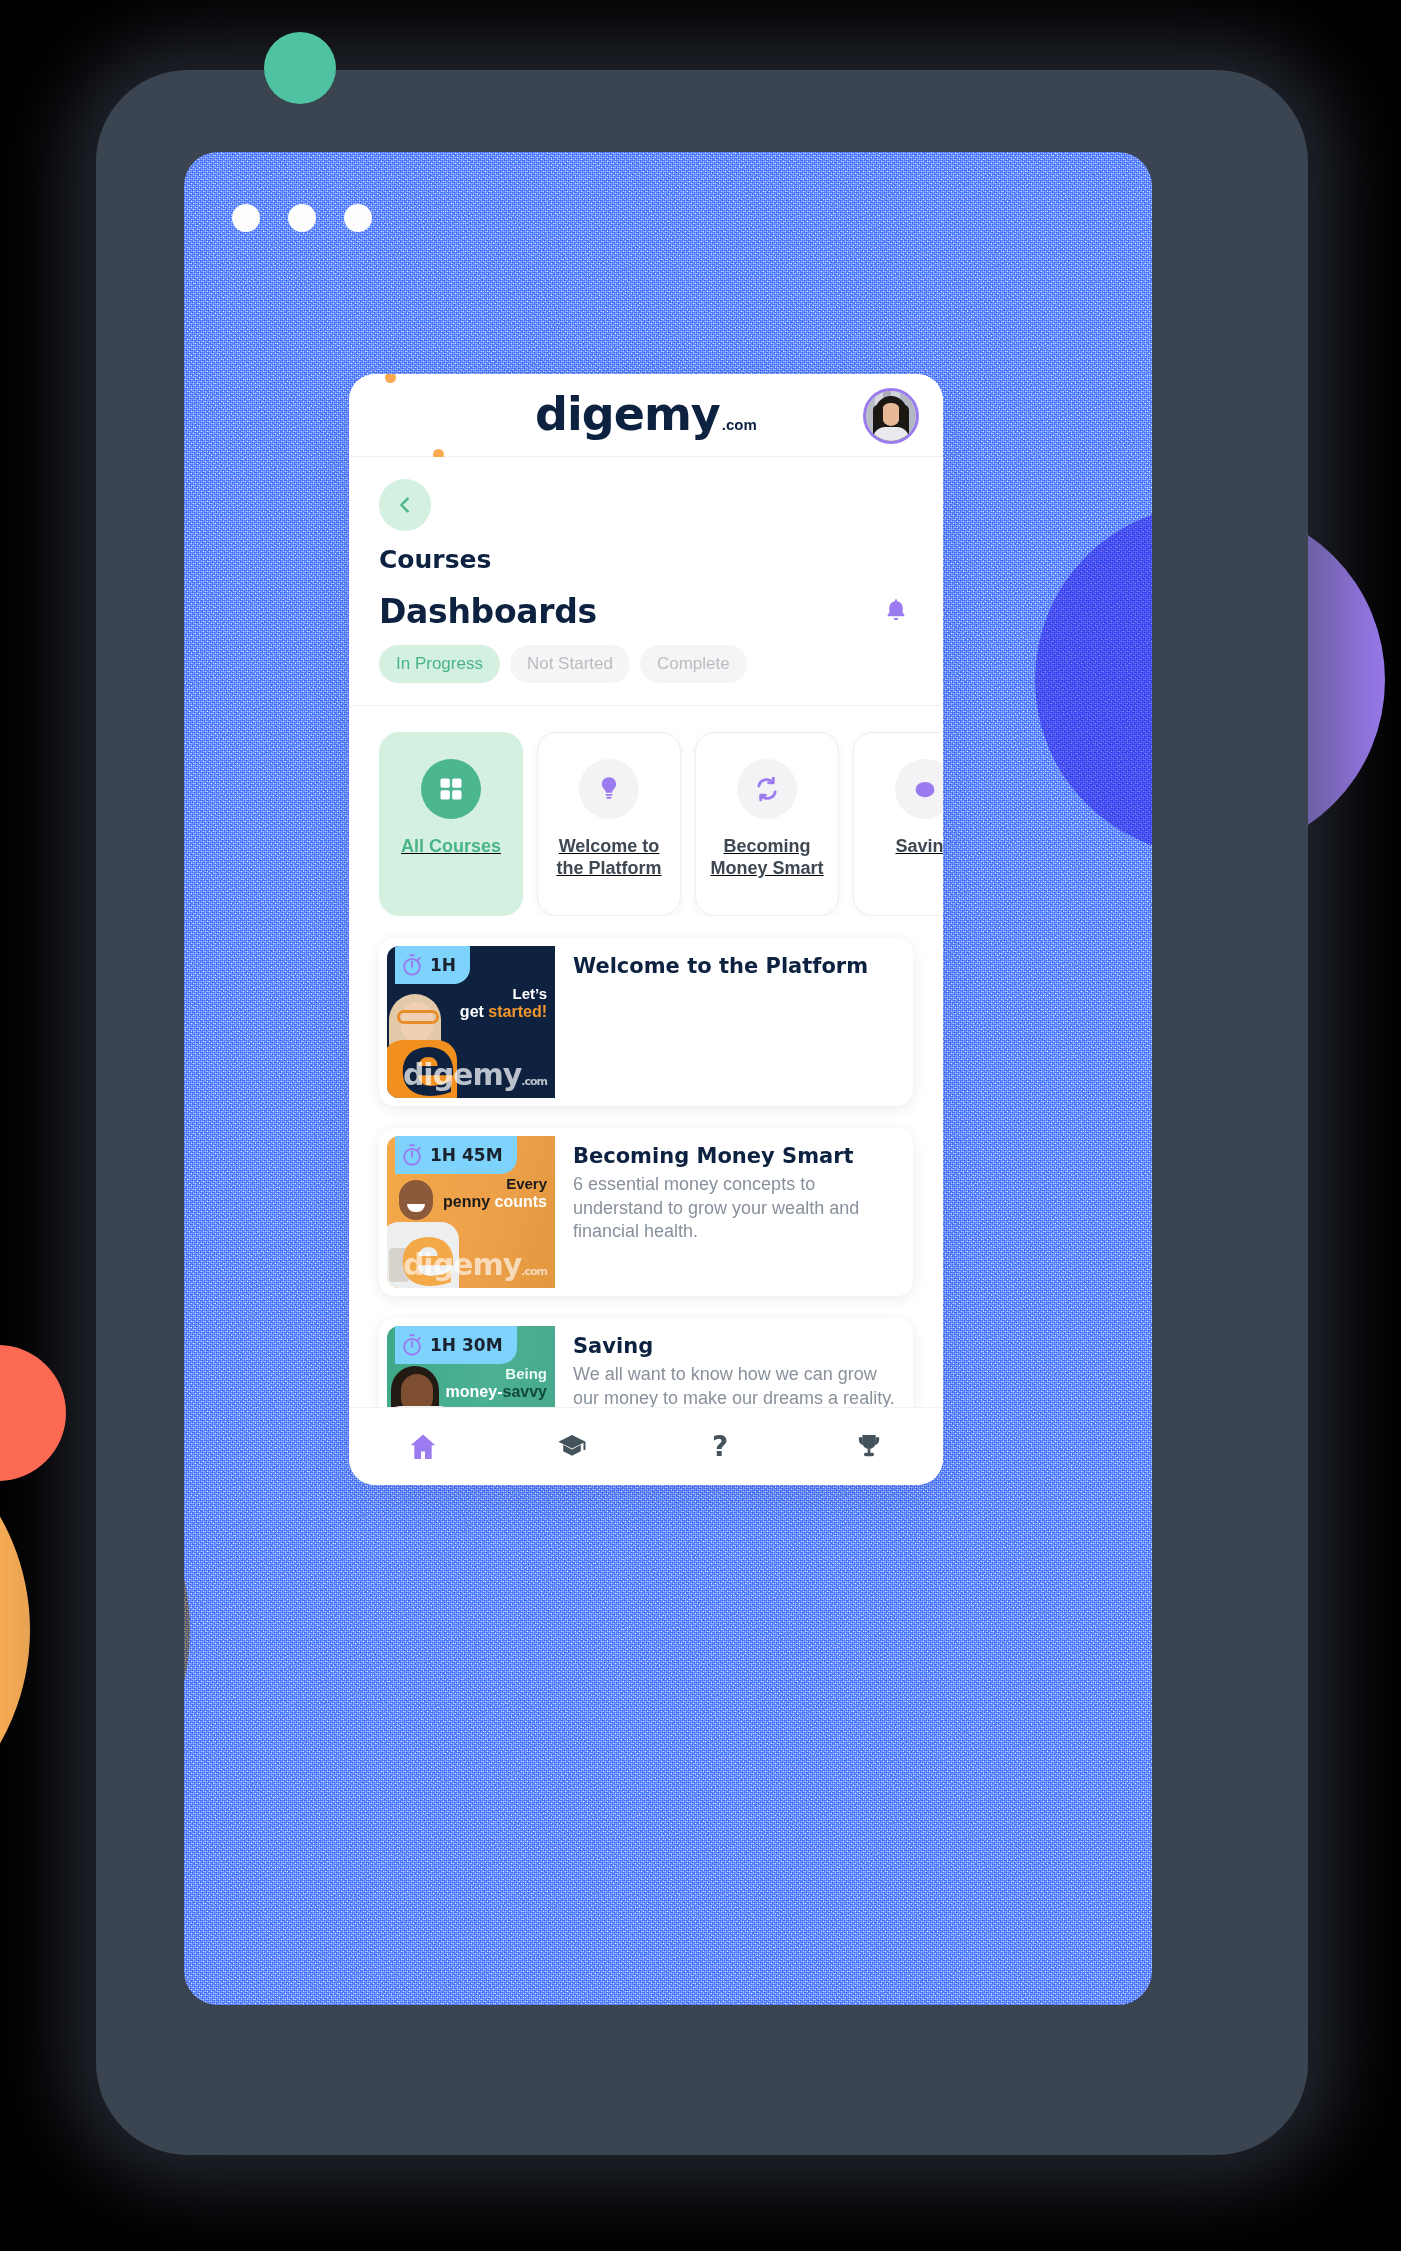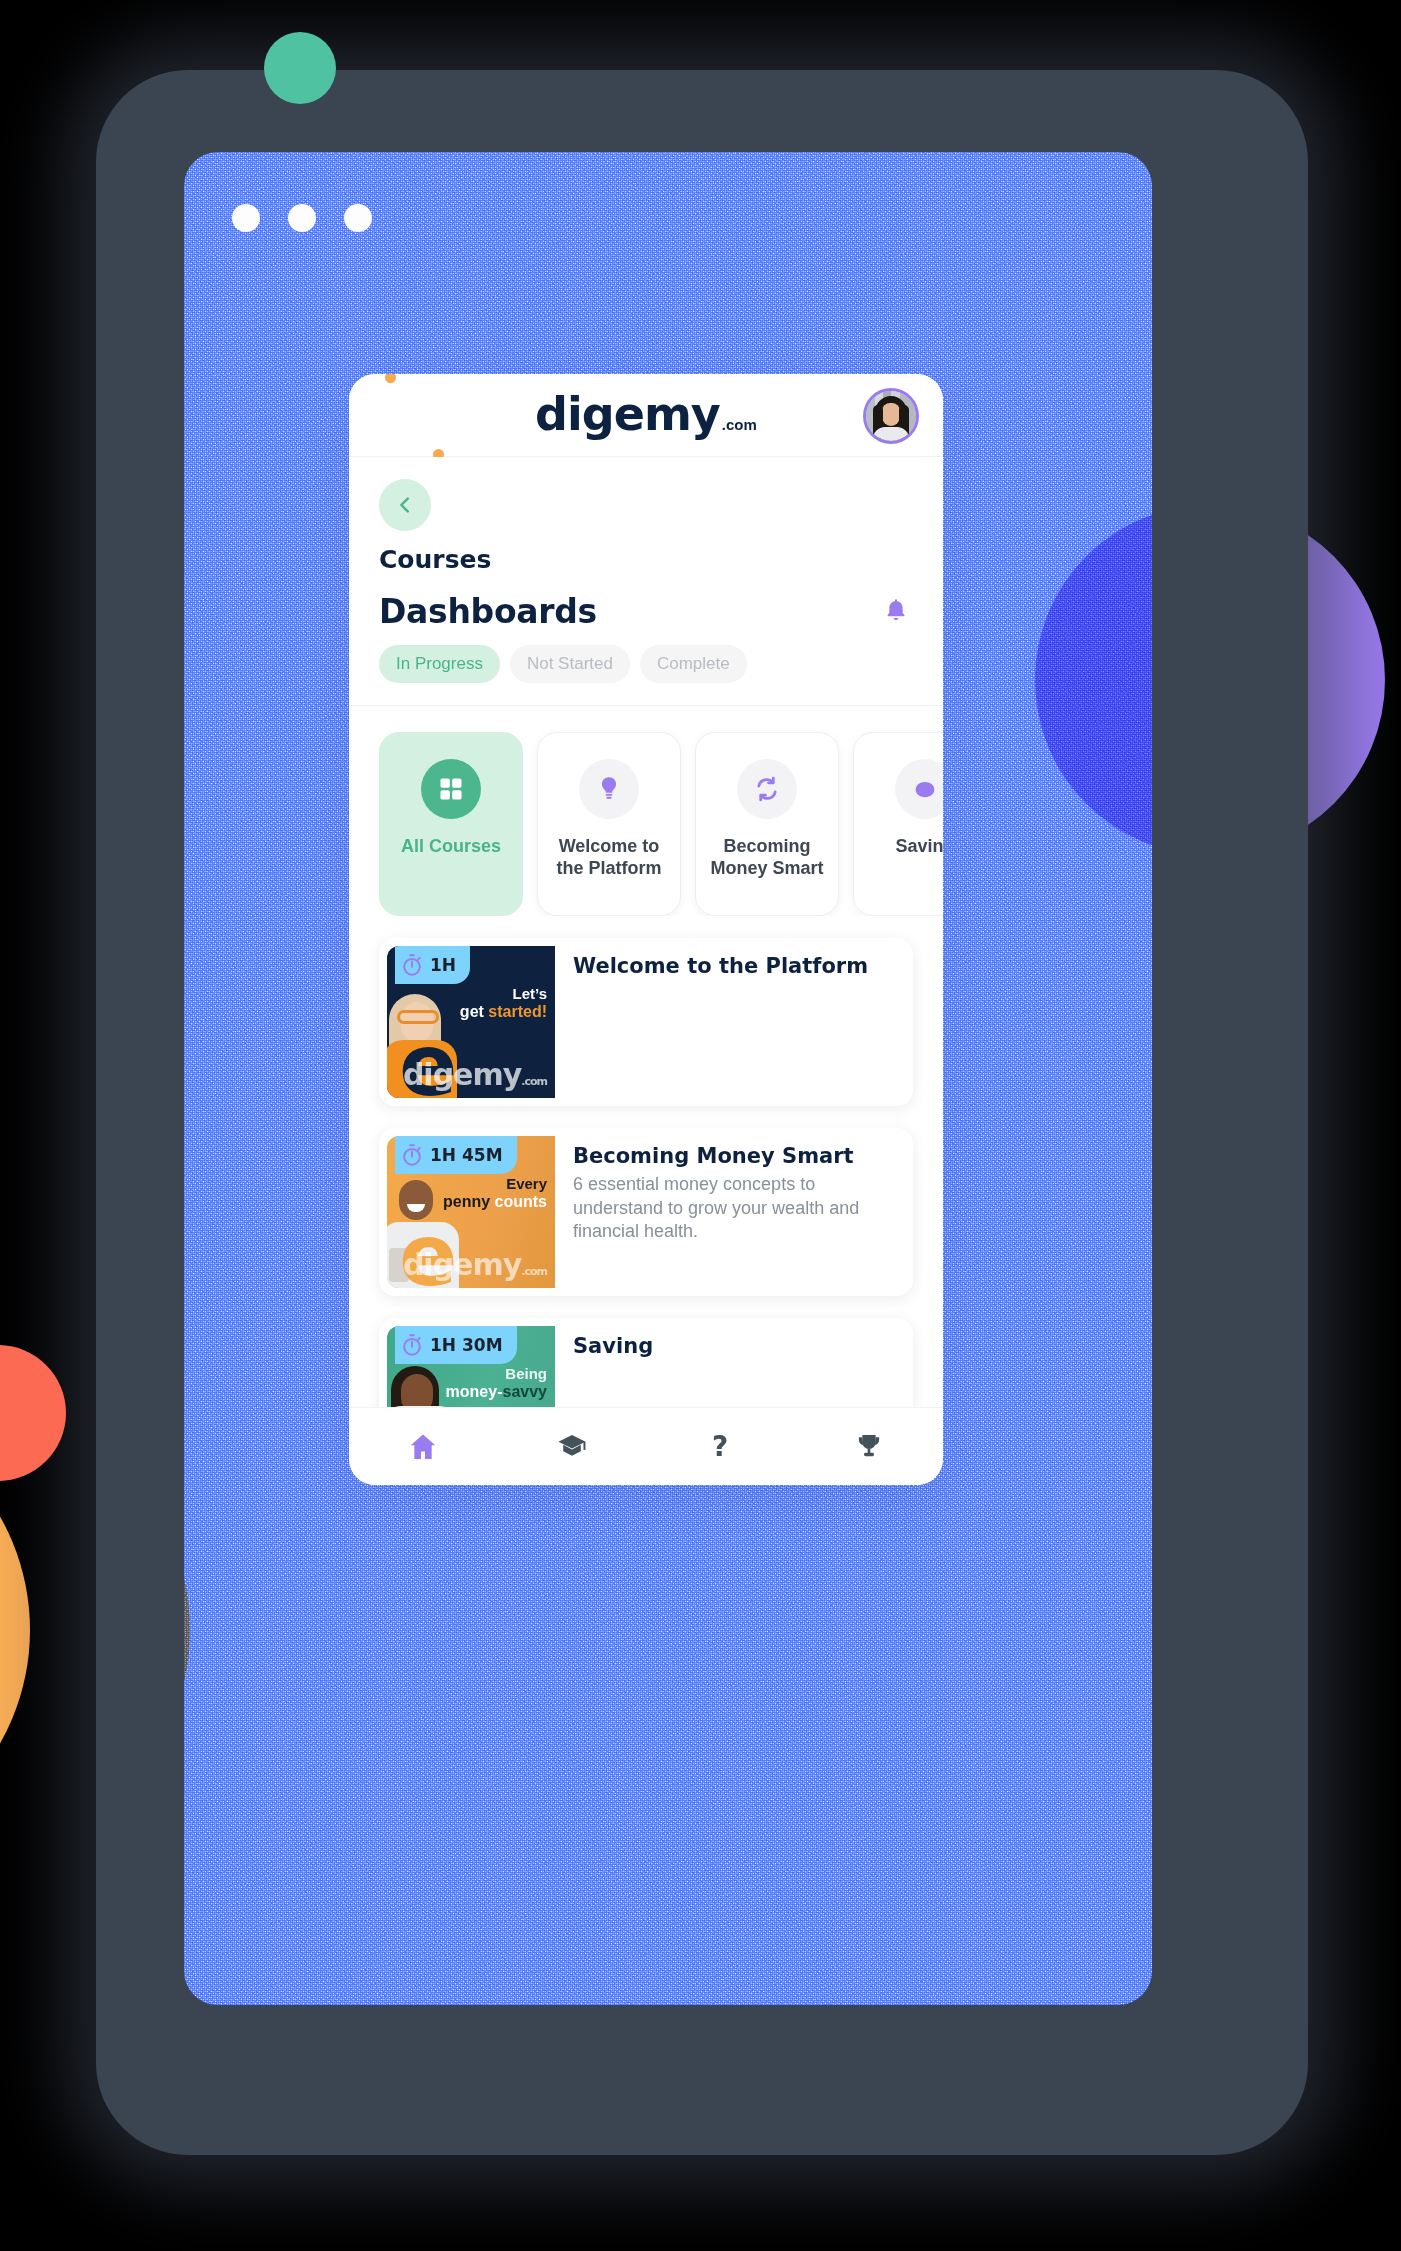--- a/index.html
+++ b/index.html
@@ -114,21 +114,21 @@
 
   
   #cat-wrap { padding: 26px 0 0 30px; background: #fff; overflow: hidden; }
   #cats { display: flex; gap: 14px; }
   .cat {
     flex: 0 0 auto; width: 144px; height: 184px;
     border-radius: 20px; background: #fff;
     border: 1px solid #eeeef0;
     box-shadow: 0 2px 10px rgba(30,40,70,.05);
     display: flex; flex-direction: column; align-items: center; justify-content: flex-start;
-    padding-top: 26px; cursor: pointer;
+    padding-top: 26px; cursor: pointer; text-decoration: underline;
   }
   .cat.active { background: #d4f0e0; border-color: #d4f0e0; box-shadow: none; }
   .cat-ico { width: 60px; height: 60px; border-radius: 50%; background: #f3f3f5; display: flex; align-items: center; justify-content: center; }
   .cat.active .cat-ico { background: #4cb68f; }
   .cat-label { margin-top: 16px; font-size: 18px; font-weight: 600; color: #3d4852; text-align: center; line-height: 1.25; padding: 0 8px; }
   .cat.active .cat-label { color: #49b488; }
 
   
   #courses { padding: 22px 30px 10px 30px; display: flex; flex-direction: column; gap: 22px; }
   .course {
@@ -404,20 +404,21 @@
                   <rect x="9" y="1.2" width="6" height="2.2" rx="1.1" fill="#9b7bf0"></rect>
                   <circle cx="12" cy="15" r="8.6" stroke="#9b7bf0" stroke-width="2.1"></circle>
                   <path d="M12 9.4v5.6" stroke="#9b7bf0" stroke-width="2.1" stroke-linecap="round"></path>
                   <path d="M18.6 7.2l1.8-1.8" stroke="#9b7bf0" stroke-width="2.1" stroke-linecap="round"></path>
                 </svg>
                 <span class="badge-txt">1H 30M</span>
               </div>
             </div>
             <div class="c-body">
               <div class="c-title">Saving</div>
+              <div class="c-desc">We all want to know how we can grow our money to make our dreams a reality.</div>
             </div>
           </div>
 
         </div>
       </div>
 
       <div id="nav">
         <div class="nav-item">
           <svg width="34" height="32" viewBox="0 0 24 24">
             <path d="M12 2.6 2.8 10.6h2.7V21h5V15.4h3V21h5V10.6h2.7z" fill="#9b7bf0"></path>

